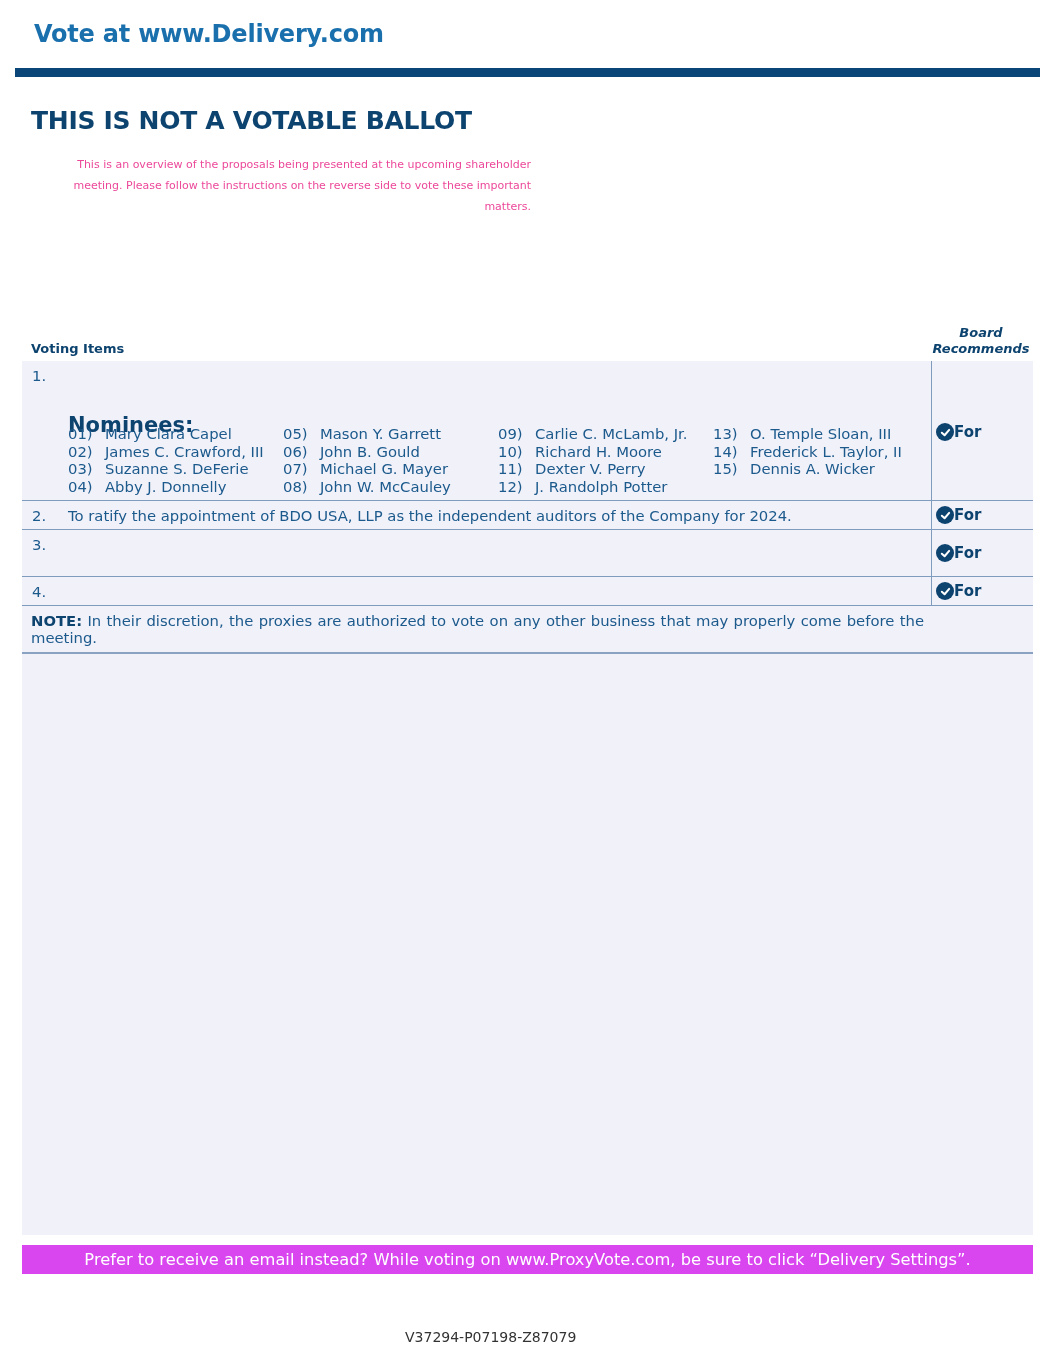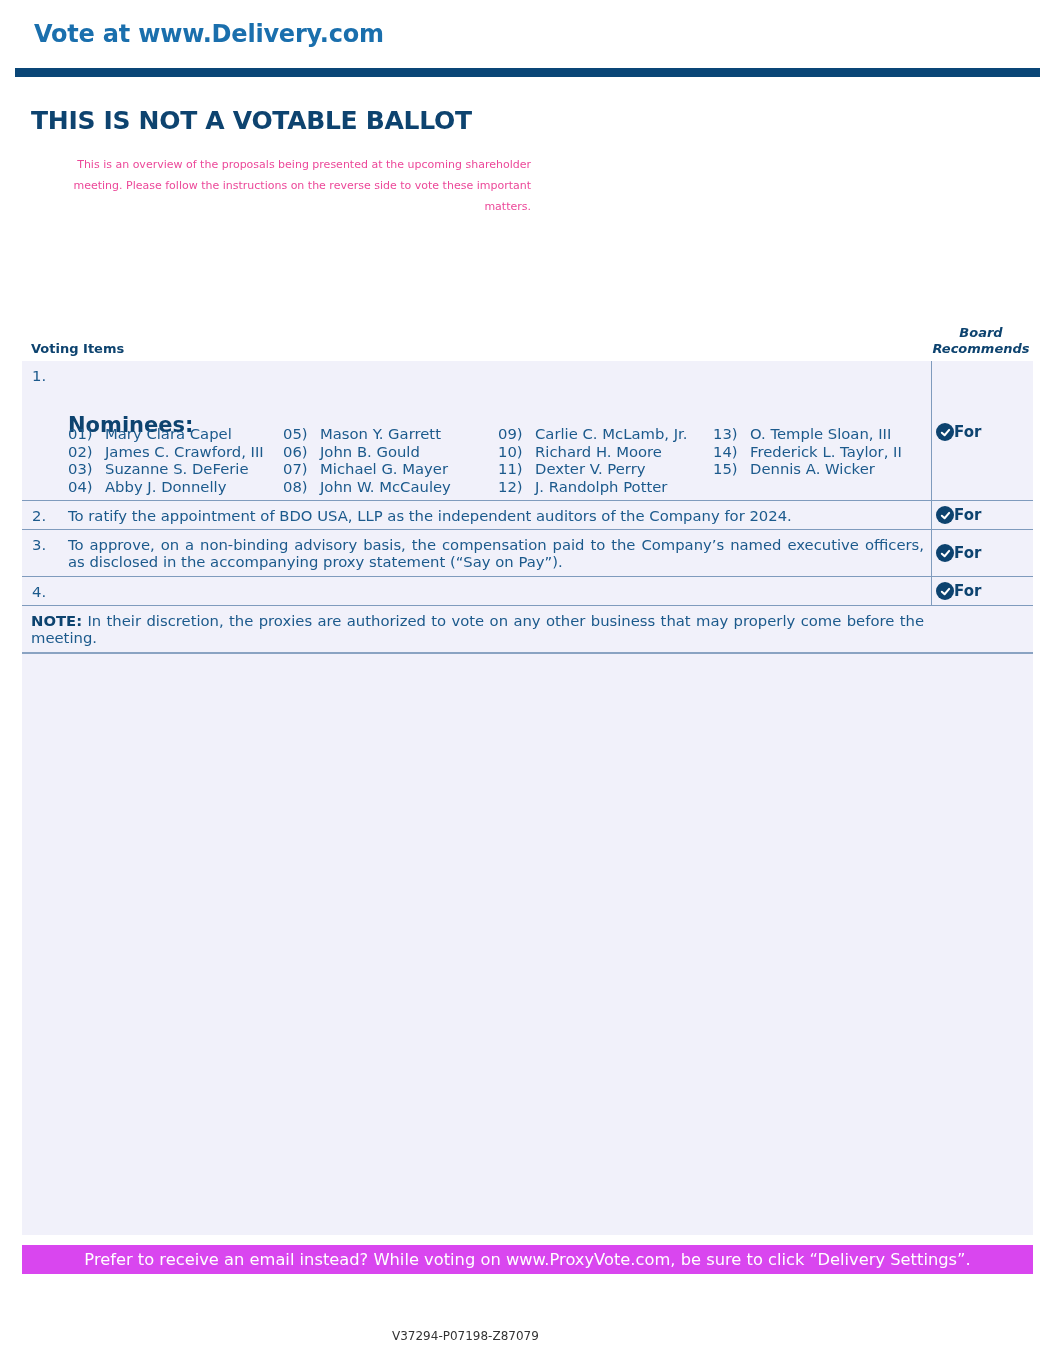--- a/index.html
+++ b/index.html
@@ -51,21 +51,21 @@
     .nominee .n-num { width: 37px; }
 
     .note-row { border-bottom: 2px solid #8aa3c2; padding-left: 28px; }
     .note-text { position: absolute; left: 9px; width: 893px; font-size: 14.8px; line-height: 17px; color: #1c5a8c; text-align: justify; }
     .note-text b { color: #0d436f; }
 
     .footer-bar {
       position: absolute; left: 22px; top: 1245px; width: 1011px; height: 29px; background: #d946ef;
       color: #ffffff; font-size: 16.3px; text-align: center; line-height: 29px;
     }
-    .doc-id { position: absolute; left: 392px; top: 1329px; font-size: 12px; color: #333; }
+    .doc-id { position: absolute; left: 405px; top: 1329px; font-size: 14px; color: #333; }
   </style>
 </head>
 <body>
 
 <div class="header-link">Vote at www.Delivery.com</div>
 <div class="header-rule"></div>
 
 <h1 class="title">THIS IS NOT A VOTABLE BALLOT</h1>
 <p class="intro">This is an overview of the proposals being presented at the upcoming shareholder meeting. Please follow the instructions on the reverse side to vote these important matters.</p>
 
@@ -169,21 +169,20 @@
               <path d="M2 6.3 L5 9 L10 3.2" stroke="#fff" stroke-width="2.2" fill="none" stroke-linecap="round" stroke-linejoin="round"></path>
             </svg>
         </span>
         <span class="label">For</span>
       </div>
     </div>
   </div>
 
   <div class="row" style="top:169px; height:47px;">
     <span class="num" style="top:6px;">3.</span>
-    <span class="text" style="top:6px;">To approve, on a non-binding advisory basis, the compensation paid to the Company’s named executive officers, as disclosed in the accompanying proxy statement (“Say on Pay”).</span>
     <div class="rec">
       <div class="for-badge" style="top:14px;">
         <span class="check">
           <svg width="11" height="11" viewBox="0 0 12 12">
               <path d="M2 6.3 L5 9 L10 3.2" stroke="#fff" stroke-width="2.2" fill="none" stroke-linecap="round" stroke-linejoin="round"></path>
             </svg>
         </span>
         <span class="label">For</span>
       </div>
     </div>

